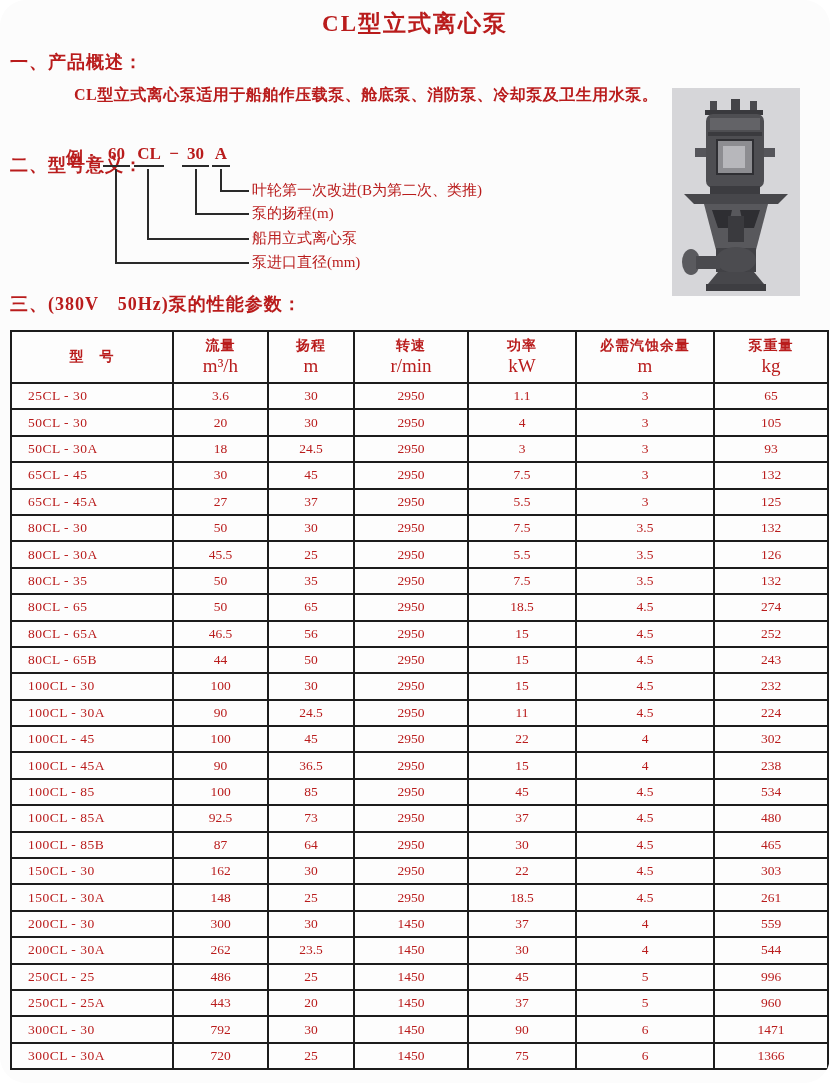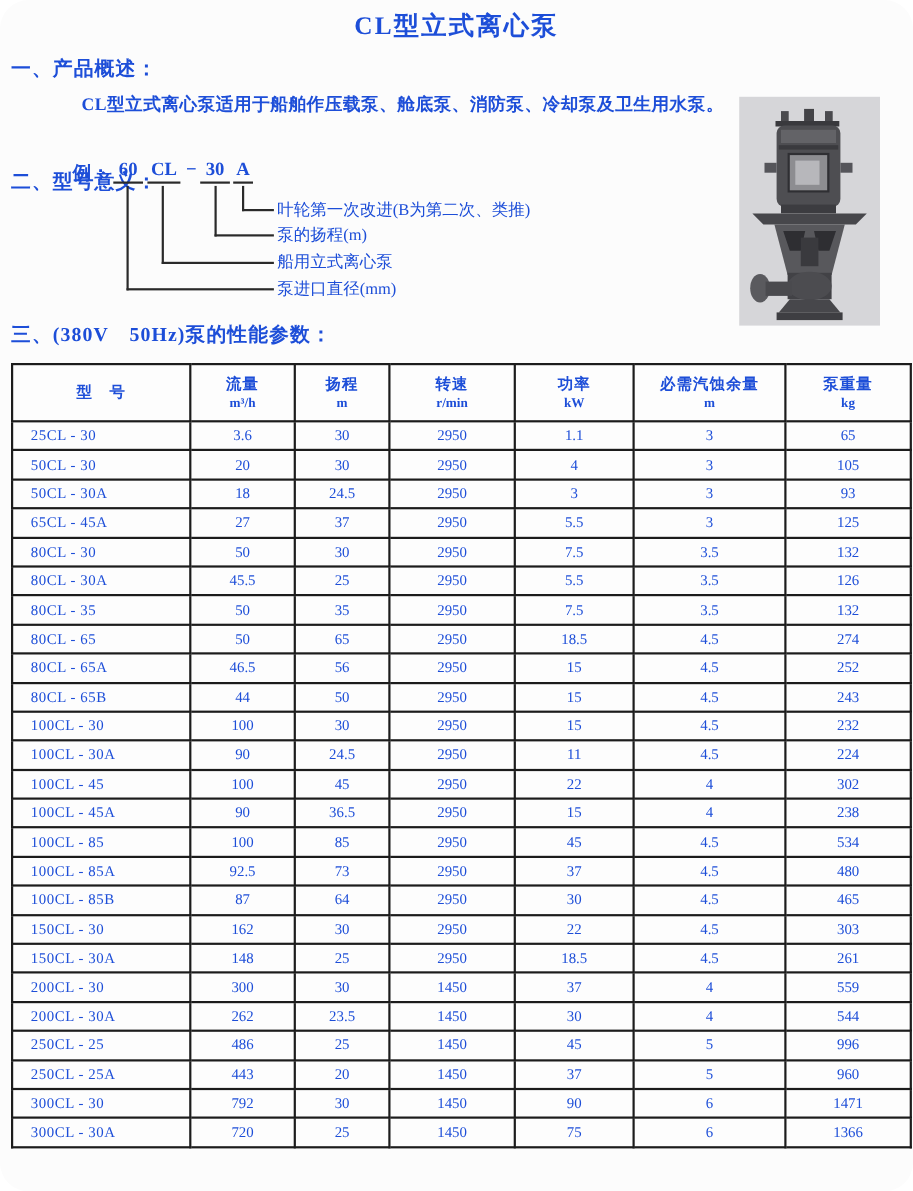--- a/index.html
+++ b/index.html
@@ -4,21 +4,21 @@
 <style>
   html,body { margin:0; padding:0; }
   body {
     font-family: "Liberation Serif", "DejaVu Serif", serif;
     background:#ffffff;
   }
   .page {
     position:relative;
     width:830px; height:1083px;
     background:#fcfcfc;
-    color:#1d4ed8;
+    color:#b91c1c;
     overflow:hidden;
     border-radius:26px;
   }
   .doc-title {
     position:absolute; top:8px; left:0; width:100%;
     text-align:center;
     font-size:23px; font-weight:700; letter-spacing:2px;
   }
   .sec-heading {
     position:absolute; left:10px;
@@ -74,21 +74,21 @@
     border:2px solid #1c1c1c;
     text-align:center;
     vertical-align:middle;
     padding:0;
     overflow:hidden;
   }
   .perf-table th {
     height:50px; font-size:14px; font-weight:600; letter-spacing:1px;
   }
   .perf-table th .unit {
-    font-weight:700; font-size:12px; letter-spacing:0;
+    font-weight:400; font-size:19px; letter-spacing:0;
   }
   .perf-table td {
     height:24.4px; font-size:13.5px; font-weight:500;
   }
   .perf-table td.model-cell {
     text-align:left; padding-left:16px; letter-spacing:0.5px;
   }
 </style>
 </head>
 <body>
@@ -222,20 +222,29 @@
         <tr>
           <td class="model-cell">50CL - 30A</td>
           <td class="value-cell">18</td>
           <td class="value-cell">24.5</td>
           <td class="value-cell">2950</td>
           <td class="value-cell">3</td>
           <td class="value-cell">3</td>
           <td class="value-cell">93</td>
         </tr>
         <tr>
+          <td class="model-cell">65CL - 45</td>
+          <td class="value-cell">30</td>
+          <td class="value-cell">45</td>
+          <td class="value-cell">2950</td>
+          <td class="value-cell">7.5</td>
+          <td class="value-cell">3</td>
+          <td class="value-cell">132</td>
+        </tr>
+        <tr>
           <td class="model-cell">65CL - 45A</td>
           <td class="value-cell">27</td>
           <td class="value-cell">37</td>
           <td class="value-cell">2950</td>
           <td class="value-cell">5.5</td>
           <td class="value-cell">3</td>
           <td class="value-cell">125</td>
         </tr>
         <tr>
           <td class="model-cell">80CL - 30</td>

